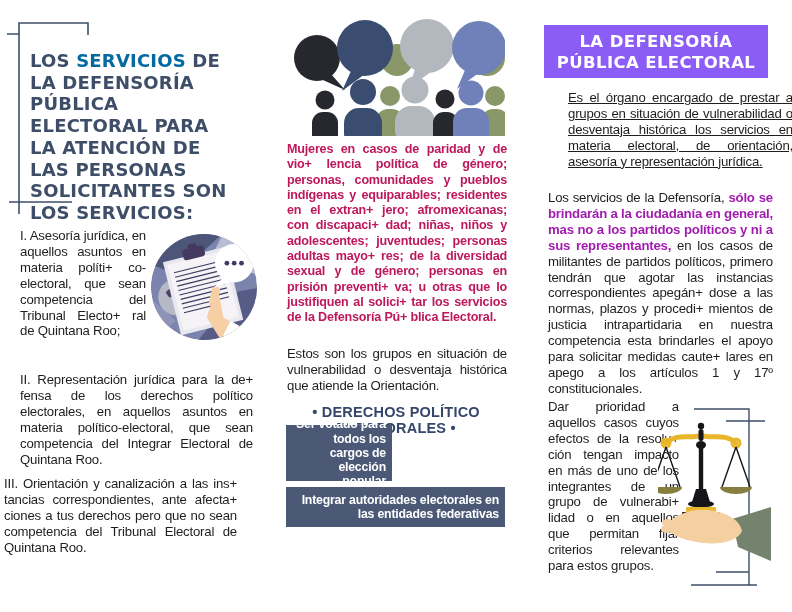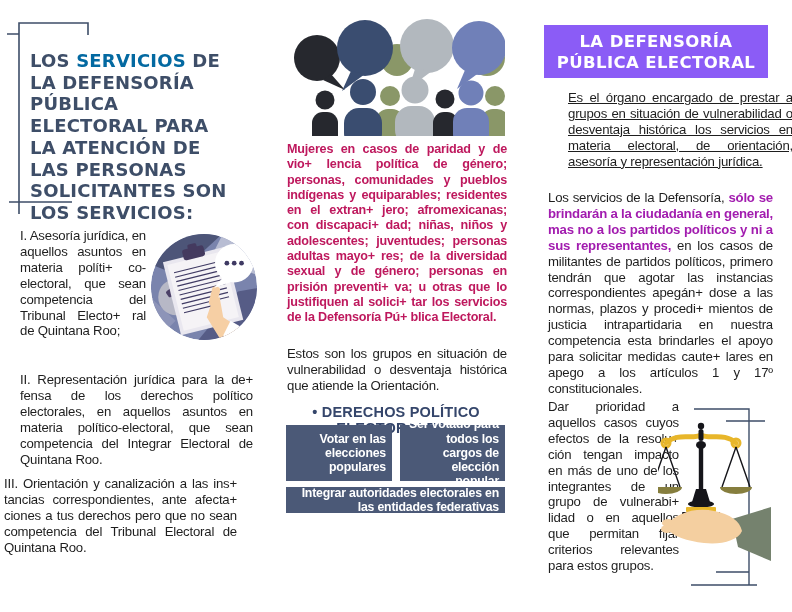--- a/index.html
+++ b/index.html
@@ -39,21 +39,21 @@
     display:grid;grid-template-columns:106px 105px;gap:6px 8px;
   }
   .rights-box{
     background:#4b5977;color:#ffffff;
     display:flex;align-items:center;justify-content:center;text-align:right;
     font-size:12.3px;line-height:14.3px;font-weight:bold;
     padding:4px 6px;box-sizing:border-box;letter-spacing:-.2px;
   }
   .rights-box.r1{height:56px;}
   .rights-box.r2{height:58px;}
-  .rights-box.full{grid-column:1 / span 2;height:26px;}
+  .rights-box.full{grid-column:1 / span 2;height:40px;}
   
   .defensoria-header{
     left:544px;top:25px;width:224px;height:53px;background:#8b5cf6;
     display:flex;align-items:center;justify-content:center;text-align:center;
     font-family:"DejaVu Sans",sans-serif;font-weight:bold;
     font-size:16.5px;line-height:21px;color:#ffffff;letter-spacing:.4px;
     white-space:pre-line;
   }
   .intro-para{left:568px;top:90px;width:225px;text-decoration:underline;}
   .services-para{left:548px;top:190px;width:225px;}
@@ -180,21 +180,20 @@
       <circle cx="186" cy="85" r="12.5"></circle>
       <rect x="168" y="100" width="36" height="40" rx="14"></rect>
     </g>
 </svg>
 
 <div class="abs groups-para">Mujeres en casos de paridad y de vio+ lencia política de género; personas, comunidades y pueblos indígenas y equiparables; residentes en el extran+ jero; afromexicanas; con discapaci+ dad; niñas, niños y adolescentes; juventudes; personas adultas mayo+ res; de la diversidad sexual y de género; personas en prisión preventi+ va; u otras que lo justifiquen al solici+ tar los servicios de la Defensoría Pú+ blica Electoral.</div>
 <div class="abs body-text summary-para">Estos son los grupos en situación de vulnerabilidad o desventaja histórica que atiende la Orientación.</div>
 <div class="abs rights-heading">• DERECHOS POLÍTICO ELECTORALES •</div>
 
 <div class="abs rights-grid">
-  <div class="rights-box r1">Votar en las elecciones populares</div>
   <div class="rights-box r1">Ser votado para todos los cargos de elección popular</div>
   <div class="rights-box full">Integrar autoridades electorales en las entidades federativas</div>
 </div>
 
 <div class="abs defensoria-header">LA DEFENSORÍA
 PÚBLICA ELECTORAL</div>
 
 <div class="abs body-text intro-para">Es el órgano encargado de prestar a grupos en situación de vulnerabilidad o desventaja histórica los servicios en materia electoral, de orientación, asesoría y representación jurídica.</div>
 
 <div class="abs body-text services-para">

